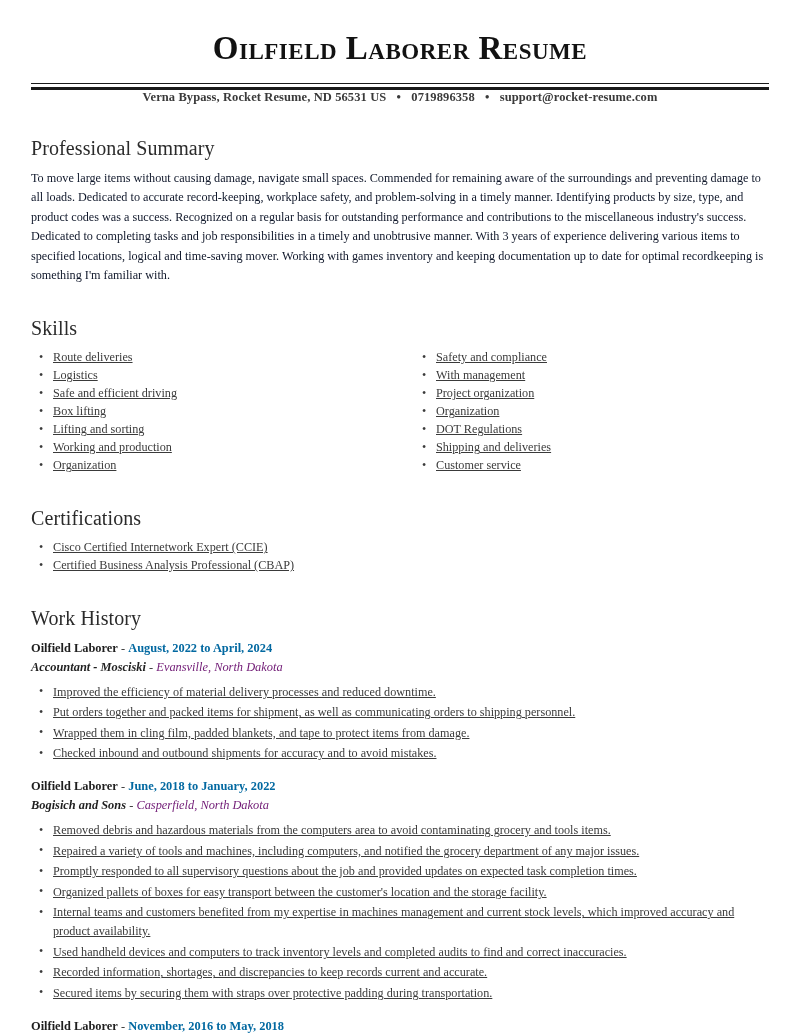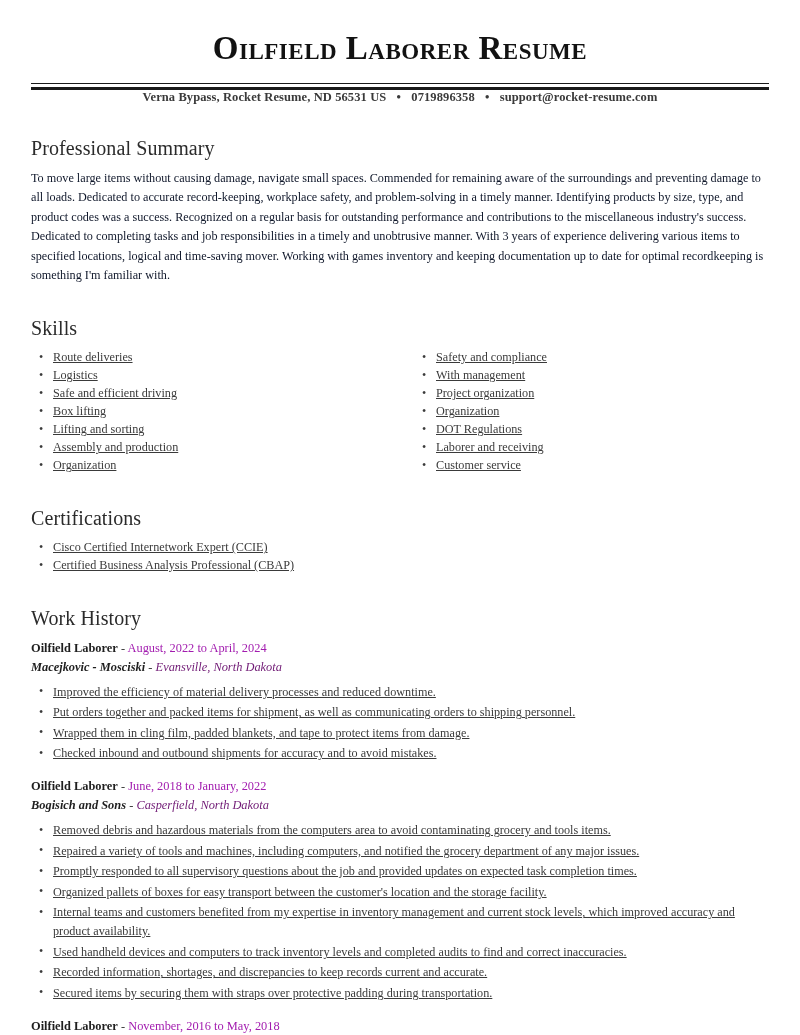--- a/index.html
+++ b/index.html
@@ -135,21 +135,22 @@
     margin-bottom: 1px;
   }
   .job-role {
     font-weight: bold;
     color: #1f1f1f;
   }
   .job-dash {
     color: #3a3a3a;
   }
   .job-dates {
-    color: #a21caf;
+    color: #0369a1;
+    font-weight: bold;
   }
   .job-company-line {
     font-size: 12.4px;
     line-height: 18px;
     margin-bottom: 7px;
   }
   .job-company {
     font-weight: bold;
     font-style: italic;
     color: #1f1f1f;
@@ -194,32 +195,32 @@
   <div class="section">
     <h2 class="section-title">Skills</h2>
     <div class="skills-columns">
       <div class="skills-col left">
         <ul class="bullets">
           <li>Route deliveries</li>
           <li>Logistics</li>
           <li>Safe and efficient driving</li>
           <li>Box lifting</li>
           <li>Lifting and sorting</li>
-          <li>Assembly and production</li>
+          <li>Working and production</li>
           <li>Organization</li>
         </ul>
       </div>
       <div class="skills-col right">
         <ul class="bullets">
           <li>Safety and compliance</li>
           <li>With management</li>
           <li>Project organization</li>
           <li>Organization</li>
           <li>DOT Regulations</li>
-          <li>Laborer and receiving</li>
+          <li>Shipping and deliveries</li>
           <li>Customer service</li>
         </ul>
       </div>
     </div>
   </div>
 
   <div class="section">
     <h2 class="section-title">Certifications</h2>
     <ul class="bullets">
       <li>Cisco Certified Internetwork Expert (CCIE)</li>
@@ -230,21 +231,21 @@
   <div class="section">
     <h2 class="section-title">Work History</h2>
 
     <div class="job">
       <div class="job-title-line">
         <span class="job-role">Oilfield Laborer</span>
         <span class="job-dash">-</span>
         <span class="job-dates">August, 2022 to April, 2024</span>
       </div>
       <div class="job-company-line">
-        <span class="job-company">Macejkovic - Mosciski</span>
+        <span class="job-company">Accountant - Mosciski</span>
         <span class="job-dash">-</span>
         <span class="job-location">Evansville, North Dakota</span>
       </div>
       <ul class="bullets">
         <li>Improved the efficiency of material delivery processes and reduced downtime.</li>
         <li>Put orders together and packed items for shipment, as well as communicating orders to shipping personnel.</li>
         <li>Wrapped them in cling film, padded blankets, and tape to protect items from damage.</li>
         <li>Checked inbound and outbound shipments for accuracy and to avoid mistakes.</li>
       </ul>
     </div>
@@ -258,21 +259,21 @@
       <div class="job-company-line">
         <span class="job-company">Bogisich and Sons</span>
         <span class="job-dash">-</span>
         <span class="job-location">Casperfield, North Dakota</span>
       </div>
       <ul class="bullets">
         <li>Removed debris and hazardous materials from the computers area to avoid contaminating grocery and tools items.</li>
         <li>Repaired a variety of tools and machines, including computers, and notified the grocery department of any major issues.</li>
         <li>Promptly responded to all supervisory questions about the job and provided updates on expected task completion times.</li>
         <li>Organized pallets of boxes for easy transport between the customer's location and the storage facility.</li>
-        <li>Internal teams and customers benefited from my expertise in inventory management and current stock levels, which improved accuracy and product availability.</li>
+        <li>Internal teams and customers benefited from my expertise in machines management and current stock levels, which improved accuracy and product availability.</li>
         <li>Used handheld devices and computers to track inventory levels and completed audits to find and correct inaccuracies.</li>
         <li>Recorded information, shortages, and discrepancies to keep records current and accurate.</li>
         <li>Secured items by securing them with straps over protective padding during transportation.</li>
       </ul>
     </div>
 
     <div class="job">
       <div class="job-title-line">
         <span class="job-role">Oilfield Laborer</span>
         <span class="job-dash">-</span>

